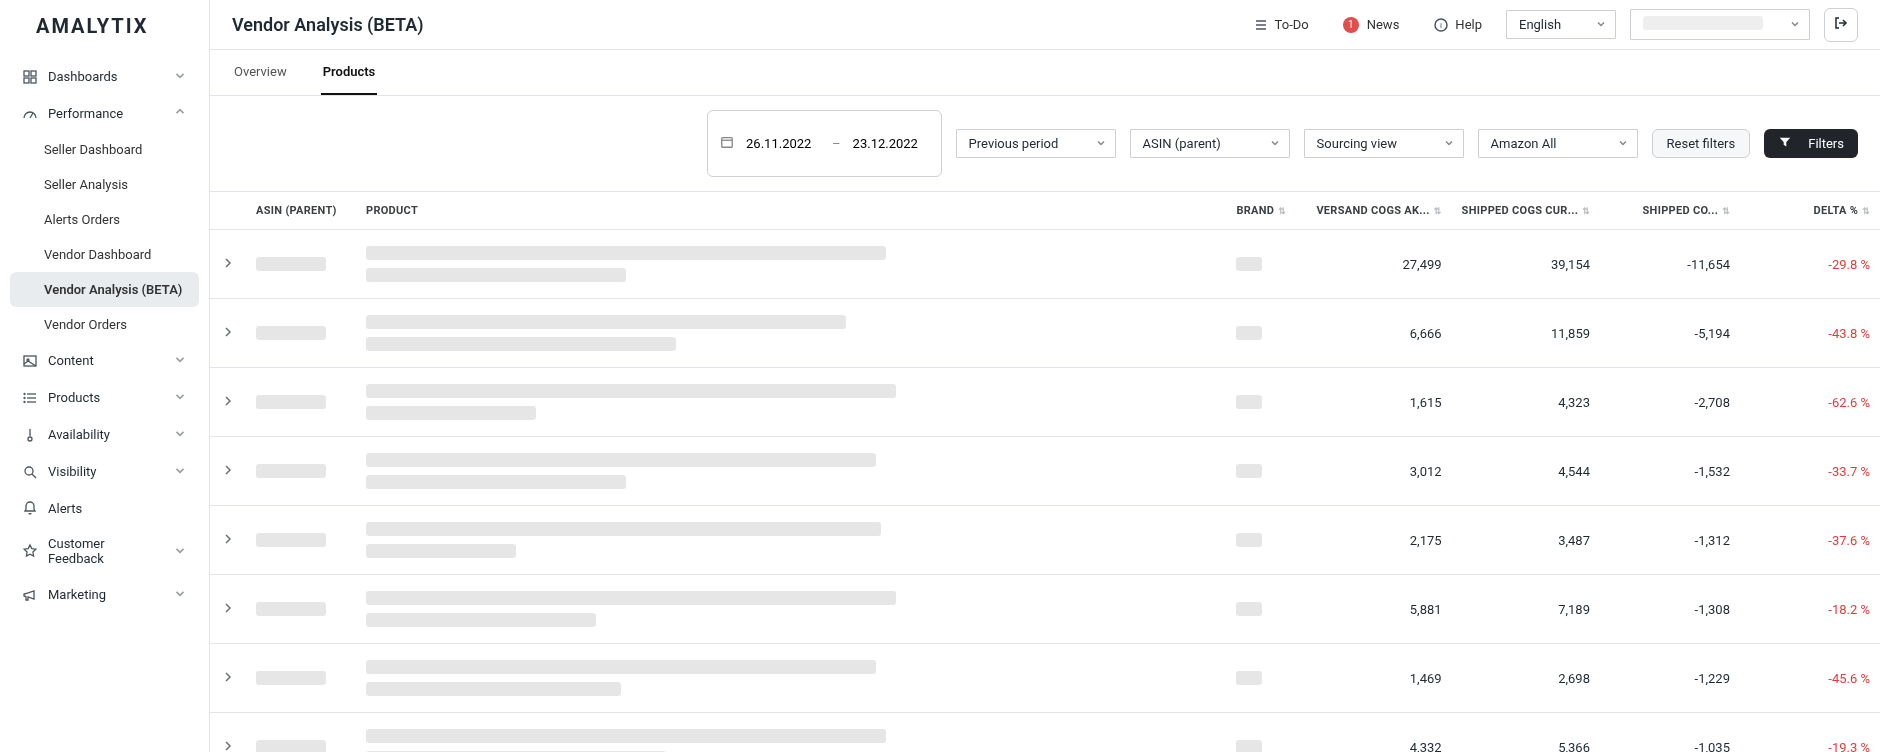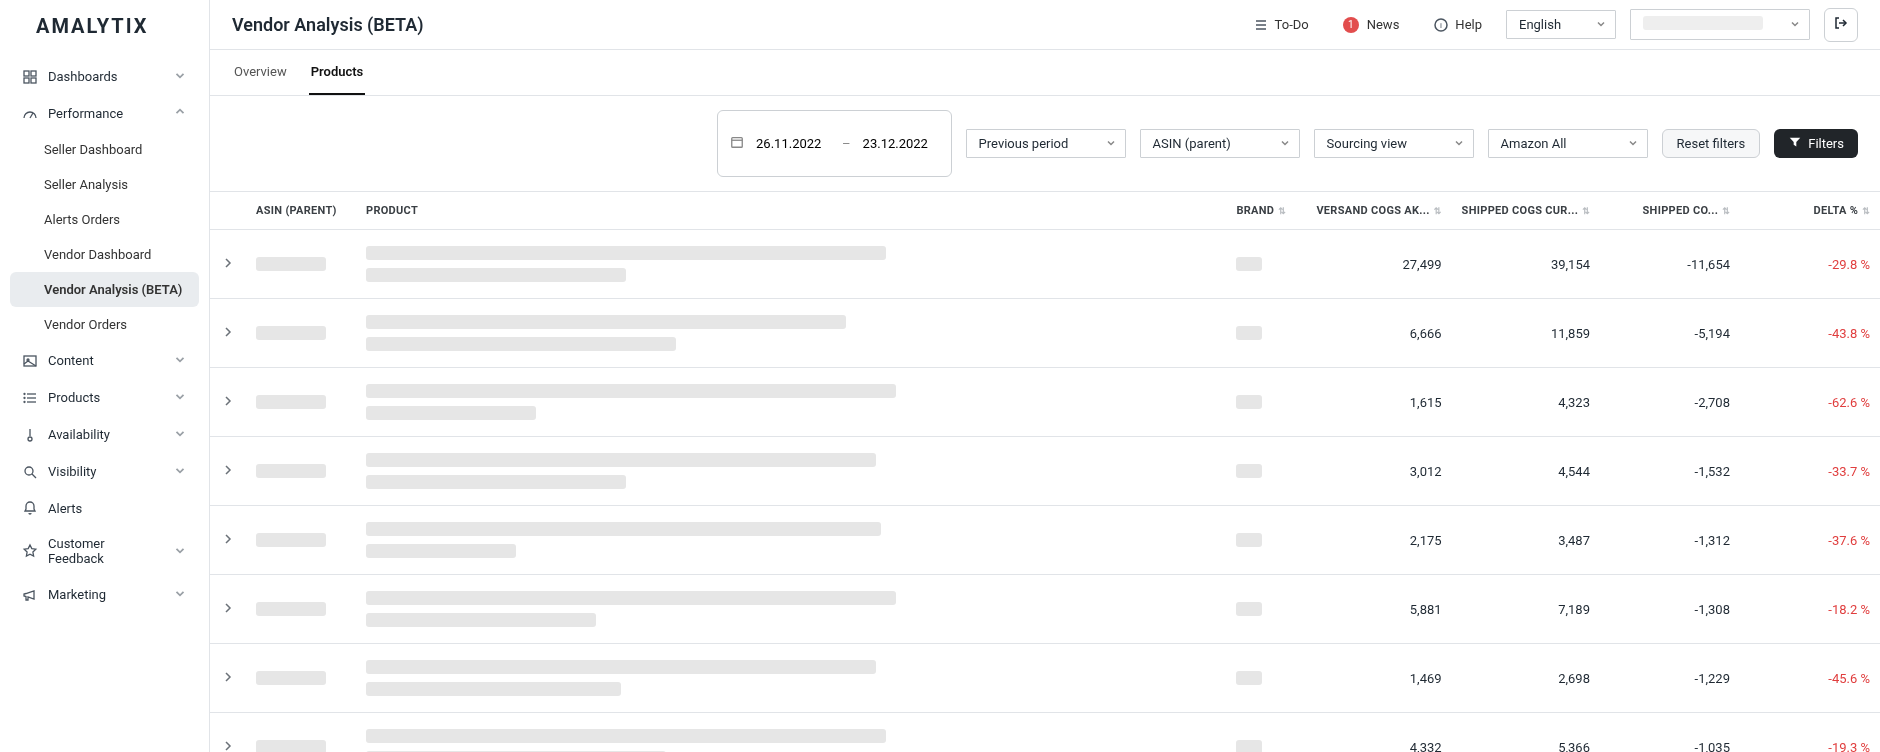--- a/index.html
+++ b/index.html
@@ -35,31 +35,31 @@
   .topbar{display:flex;align-items:center;padding:10px 22px;border-bottom:1px solid var(--border);gap:14px;height:50px;}
   .title{font-size:18px;font-weight:600;}
   .top-spacer{flex:1;}
   .top-link{display:flex;align-items:center;gap:6px;color:#333;padding:6px 10px;cursor:pointer;}
   .badge{background:#e24d4d;color:#fff;font-size:10px;border-radius:50%;width:16px;height:16px;display:inline-flex;align-items:center;justify-content:center;margin-right:2px;}
   .dropdown{border:1px solid var(--chip-border);border-radius:1px;padding:6px 28px 6px 12px;background:#fff;position:relative;min-width:110px;cursor:pointer;}
   .dropdown .dd-chev{position:absolute;right:8px;top:50%;transform:translateY(-50%);color:#888;}
   .dd-redacted{background:linear-gradient(#eee,#eee);color:transparent;border-radius:3px;display:inline-block;width:120px;height:14px;}
   .icon-btn{border:1px solid var(--chip-border);border-radius:6px;width:34px;height:34px;display:flex;align-items:center;justify-content:center;cursor:pointer;}
 
-  .tabs{display:flex;gap:20px;padding:0 22px;border-bottom:1px solid var(--border);}
+  .tabs{display:flex;gap:32px;padding:0 22px;border-bottom:1px solid var(--border);}
   .tab{padding:14px 2px;color:#555;cursor:pointer;border-bottom:2px solid transparent;}
   .tab.active{color:#111;font-weight:600;border-bottom-color:#111;}
 
   .toolbar{display:flex;gap:14px;padding:14px 22px;align-items:center;justify-content:flex-end;flex-wrap:wrap;}
   .toolbar .dropdown{min-width:160px;}
   .date-range{border:1px solid var(--chip-border);border-radius:6px;padding:24px 12px;display:flex;align-items:center;gap:10px;background:#fff;}
   .date-range input{border:none;width:78px;font:inherit;outline:none;}
   .date-sep{color:#888;}
   .btn-light{border:1px solid var(--chip-border);background:var(--light-btn);padding:6px 14px;border-radius:6px;cursor:pointer;}
-  .btn-dark{background:var(--btn-dark);color:#fff;padding:6px 14px;border-radius:6px;display:flex;align-items:center;gap:6px;cursor:pointer;}
+  .btn-dark{background:var(--btn-dark);color:#fff;padding:6px 14px;border-radius:6px;display:flex;align-items:center;gap:16px;cursor:pointer;}
 
   
   .table-wrap{flex:1;overflow:auto;}
   table{width:100%;border-collapse:collapse;}
   thead th{position:sticky;top:0;background:#fff;border-top:1px solid var(--border);border-bottom:1px solid var(--border);padding:12px 10px;font-size:11px;font-weight:700;color:#3a3f44;text-align:left;letter-spacing:.3px;white-space:nowrap;}
   thead th.num{text-align:right;}
   thead th .sort-ic{margin-left:4px;color:#b8bcc0;font-size:9px;}
   tbody td{border-bottom:1px solid var(--border);padding:14px 10px;vertical-align:middle;}
   td.num{text-align:right;font-variant-numeric:tabular-nums;}
   td.delta{color:var(--red);}

